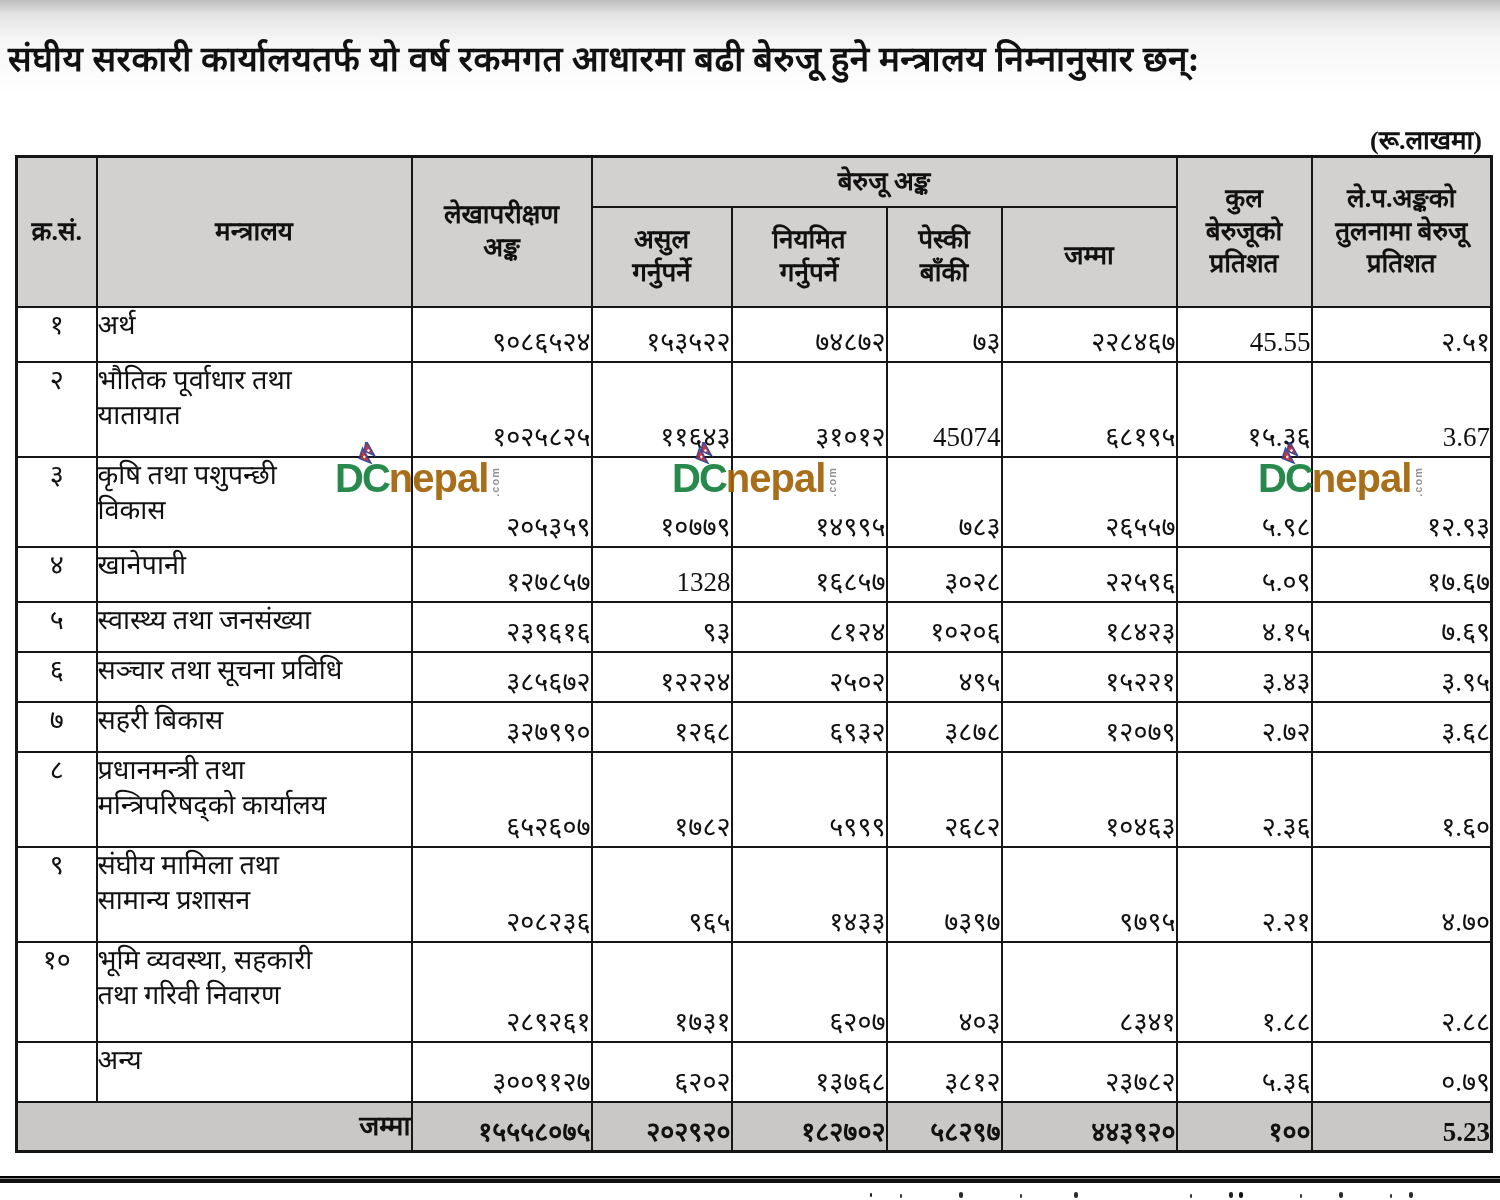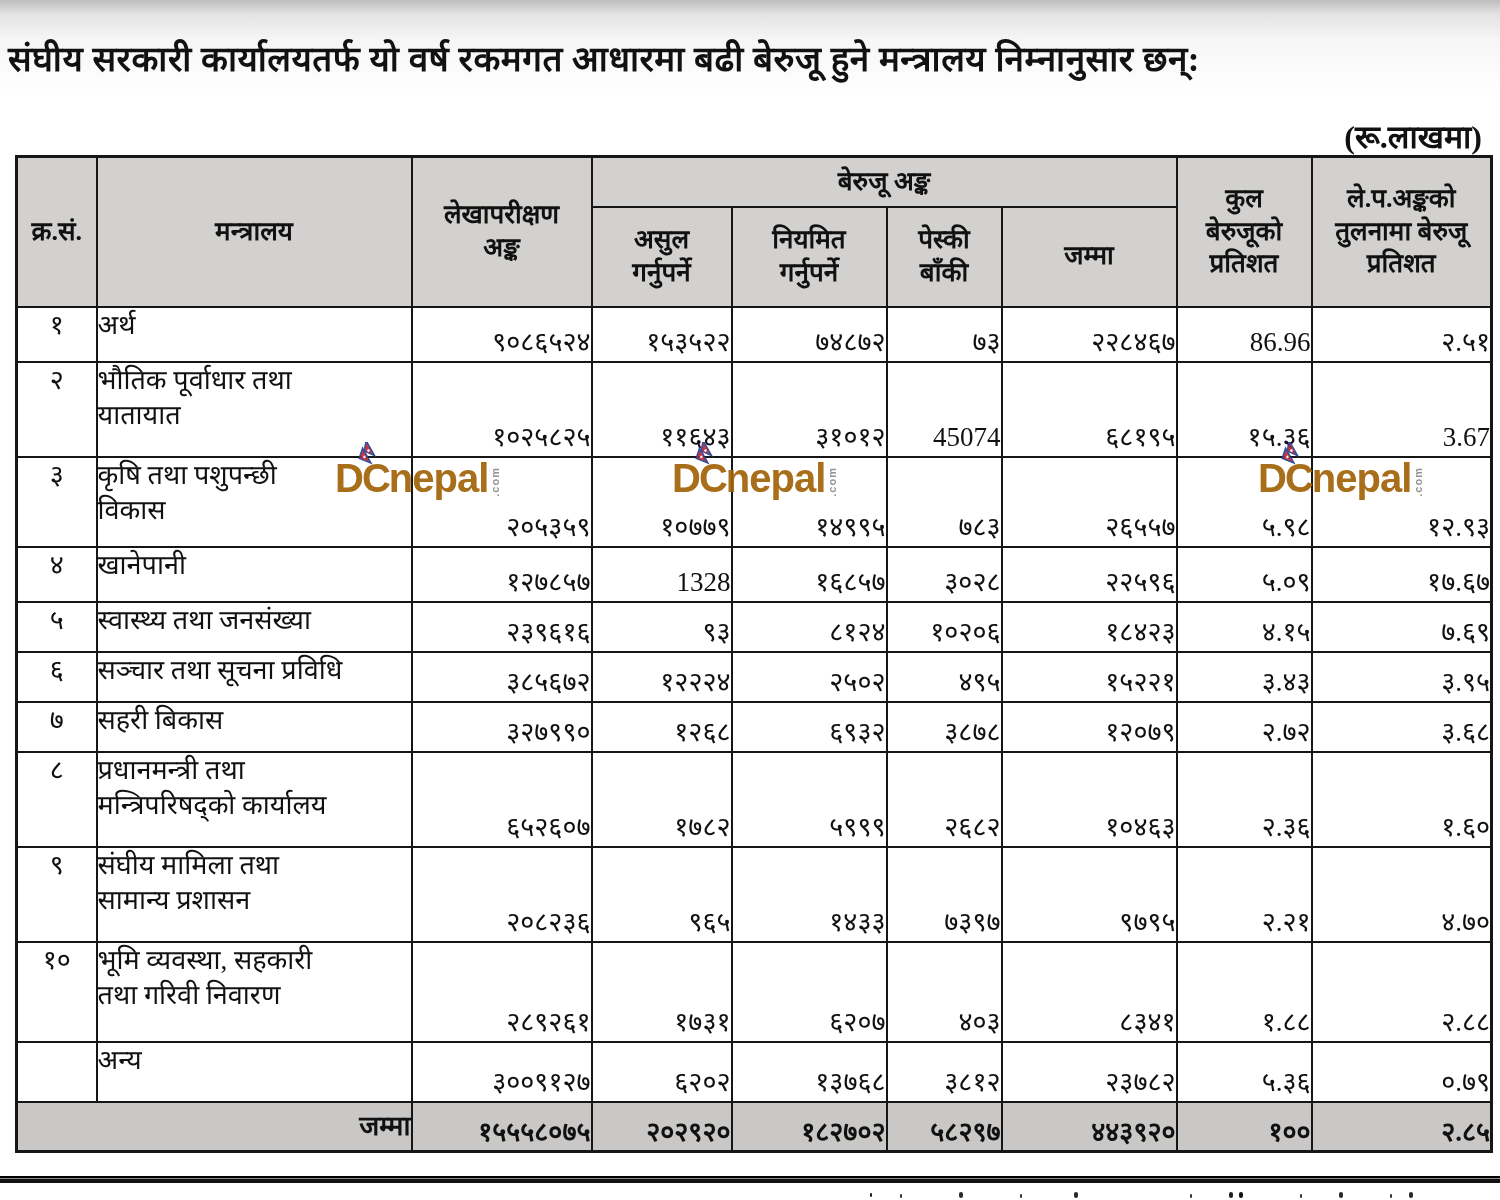--- a/index.html
+++ b/index.html
@@ -15,22 +15,22 @@
     position:absolute;left:0;top:0;width:1500px;height:100px;
     background:linear-gradient(180deg,#bdbdbd 0px,#e3e3e3 14px,#f6f6f6 40px,#ffffff 95px);
     pointer-events:none;
   }
   .title{
     position:absolute;left:8px;top:34px;width:1484px;
     font-size:35px;font-weight:bold;letter-spacing:.5px;
     white-space:nowrap;
   }
   .unit-note{
-    position:absolute;right:18px;top:114px;
-    font-size:32px;font-weight:bold;
+    position:absolute;right:18px;top:121px;
+    font-size:26px;font-weight:bold;
   }
   table.main{
     position:absolute;left:15px;top:155px;
     width:1475px;
     border-collapse:collapse;
     table-layout:fixed;
     background:#fff;
   }
   table.main th, table.main td{
     border:2px solid #161616;
@@ -69,21 +69,21 @@
   }
   
   .wm{
     position:absolute;
     display:flex;align-items:flex-end;
     font-family:"Liberation Sans","DejaVu Sans",sans-serif;
     font-weight:bold;
     opacity:.92;
     pointer-events:none;
   }
-  .wm .dc{font-size:40px;color:#a16207;letter-spacing:-2px;}
+  .wm .dc{font-size:40px;color:#15803d;letter-spacing:-2px;}
   .wm .np{font-size:40px;color:#a16207;letter-spacing:-1px;}
   .wm .com{
     font-size:11px;color:#8a8a8a;font-weight:bold;
     writing-mode:vertical-rl;transform:rotate(180deg);
     line-height:1;margin-left:2px;margin-bottom:4px;letter-spacing:1px;
   }
   .wm svg{position:absolute;left:18px;top:-14px;}
   
   .bottom-rule{
     position:absolute;left:0;top:1176px;width:1500px;height:7px;
@@ -146,21 +146,21 @@
     </thead>
     <tbody id="tbody">
         <tr style="height: 55px;">
           <td class="sn">१</td>
           <td class="ministry">अर्थ</td>
           <td class="num">९०८६५२४</td>
           <td class="num">१५३५२२</td>
           <td class="num">७४८७२</td>
           <td class="num">७३</td>
           <td class="num">२२८४६७</td>
-          <td class="num pct">86.96</td>
+          <td class="num pct">45.55</td>
           <td class="num">२.५१</td>
         </tr>
         <tr style="height: 95px;">
           <td class="sn">२</td>
           <td class="ministry">भौतिक पूर्वाधार तथा
 यातायात</td>
           <td class="num">१०२५८२५</td>
           <td class="num">११६४३</td>
           <td class="num">३१०१२</td>
           <td class="num">45074</td>
@@ -272,21 +272,21 @@
           <td class="num">०.७९</td>
         </tr>
         <tr class="total-row" style="height: 50px;">
           <td class="total-label" colspan="2">जम्मा</td>
           <td class="num">१५५५८०७५</td>
           <td class="num">२०२९२०</td>
           <td class="num">१८२७०२</td>
           <td class="num">५८२९७</td>
           <td class="num">४४३९२०</td>
           <td class="num pct">१००</td>
-          <td class="num">२.८५</td>
+          <td class="num">5.23</td>
         </tr>
       </tbody>
   </table>
 
   <div class="wm" style="left:335px;top:456px">
     <svg width="26" height="26" viewBox="0 0 26 26">
       <g transform="rotate(40 13 13)">
         <path d="M4 2 L20 8 L9 11 Z" fill="#c4262e" stroke="#21409a" stroke-width="1.5"></path>
         <path d="M6 10 L22 16 L10 20 Z" fill="#c4262e" stroke="#21409a" stroke-width="1.5"></path>
         <circle cx="12" cy="8" r="1.3" fill="#fff"></circle>

